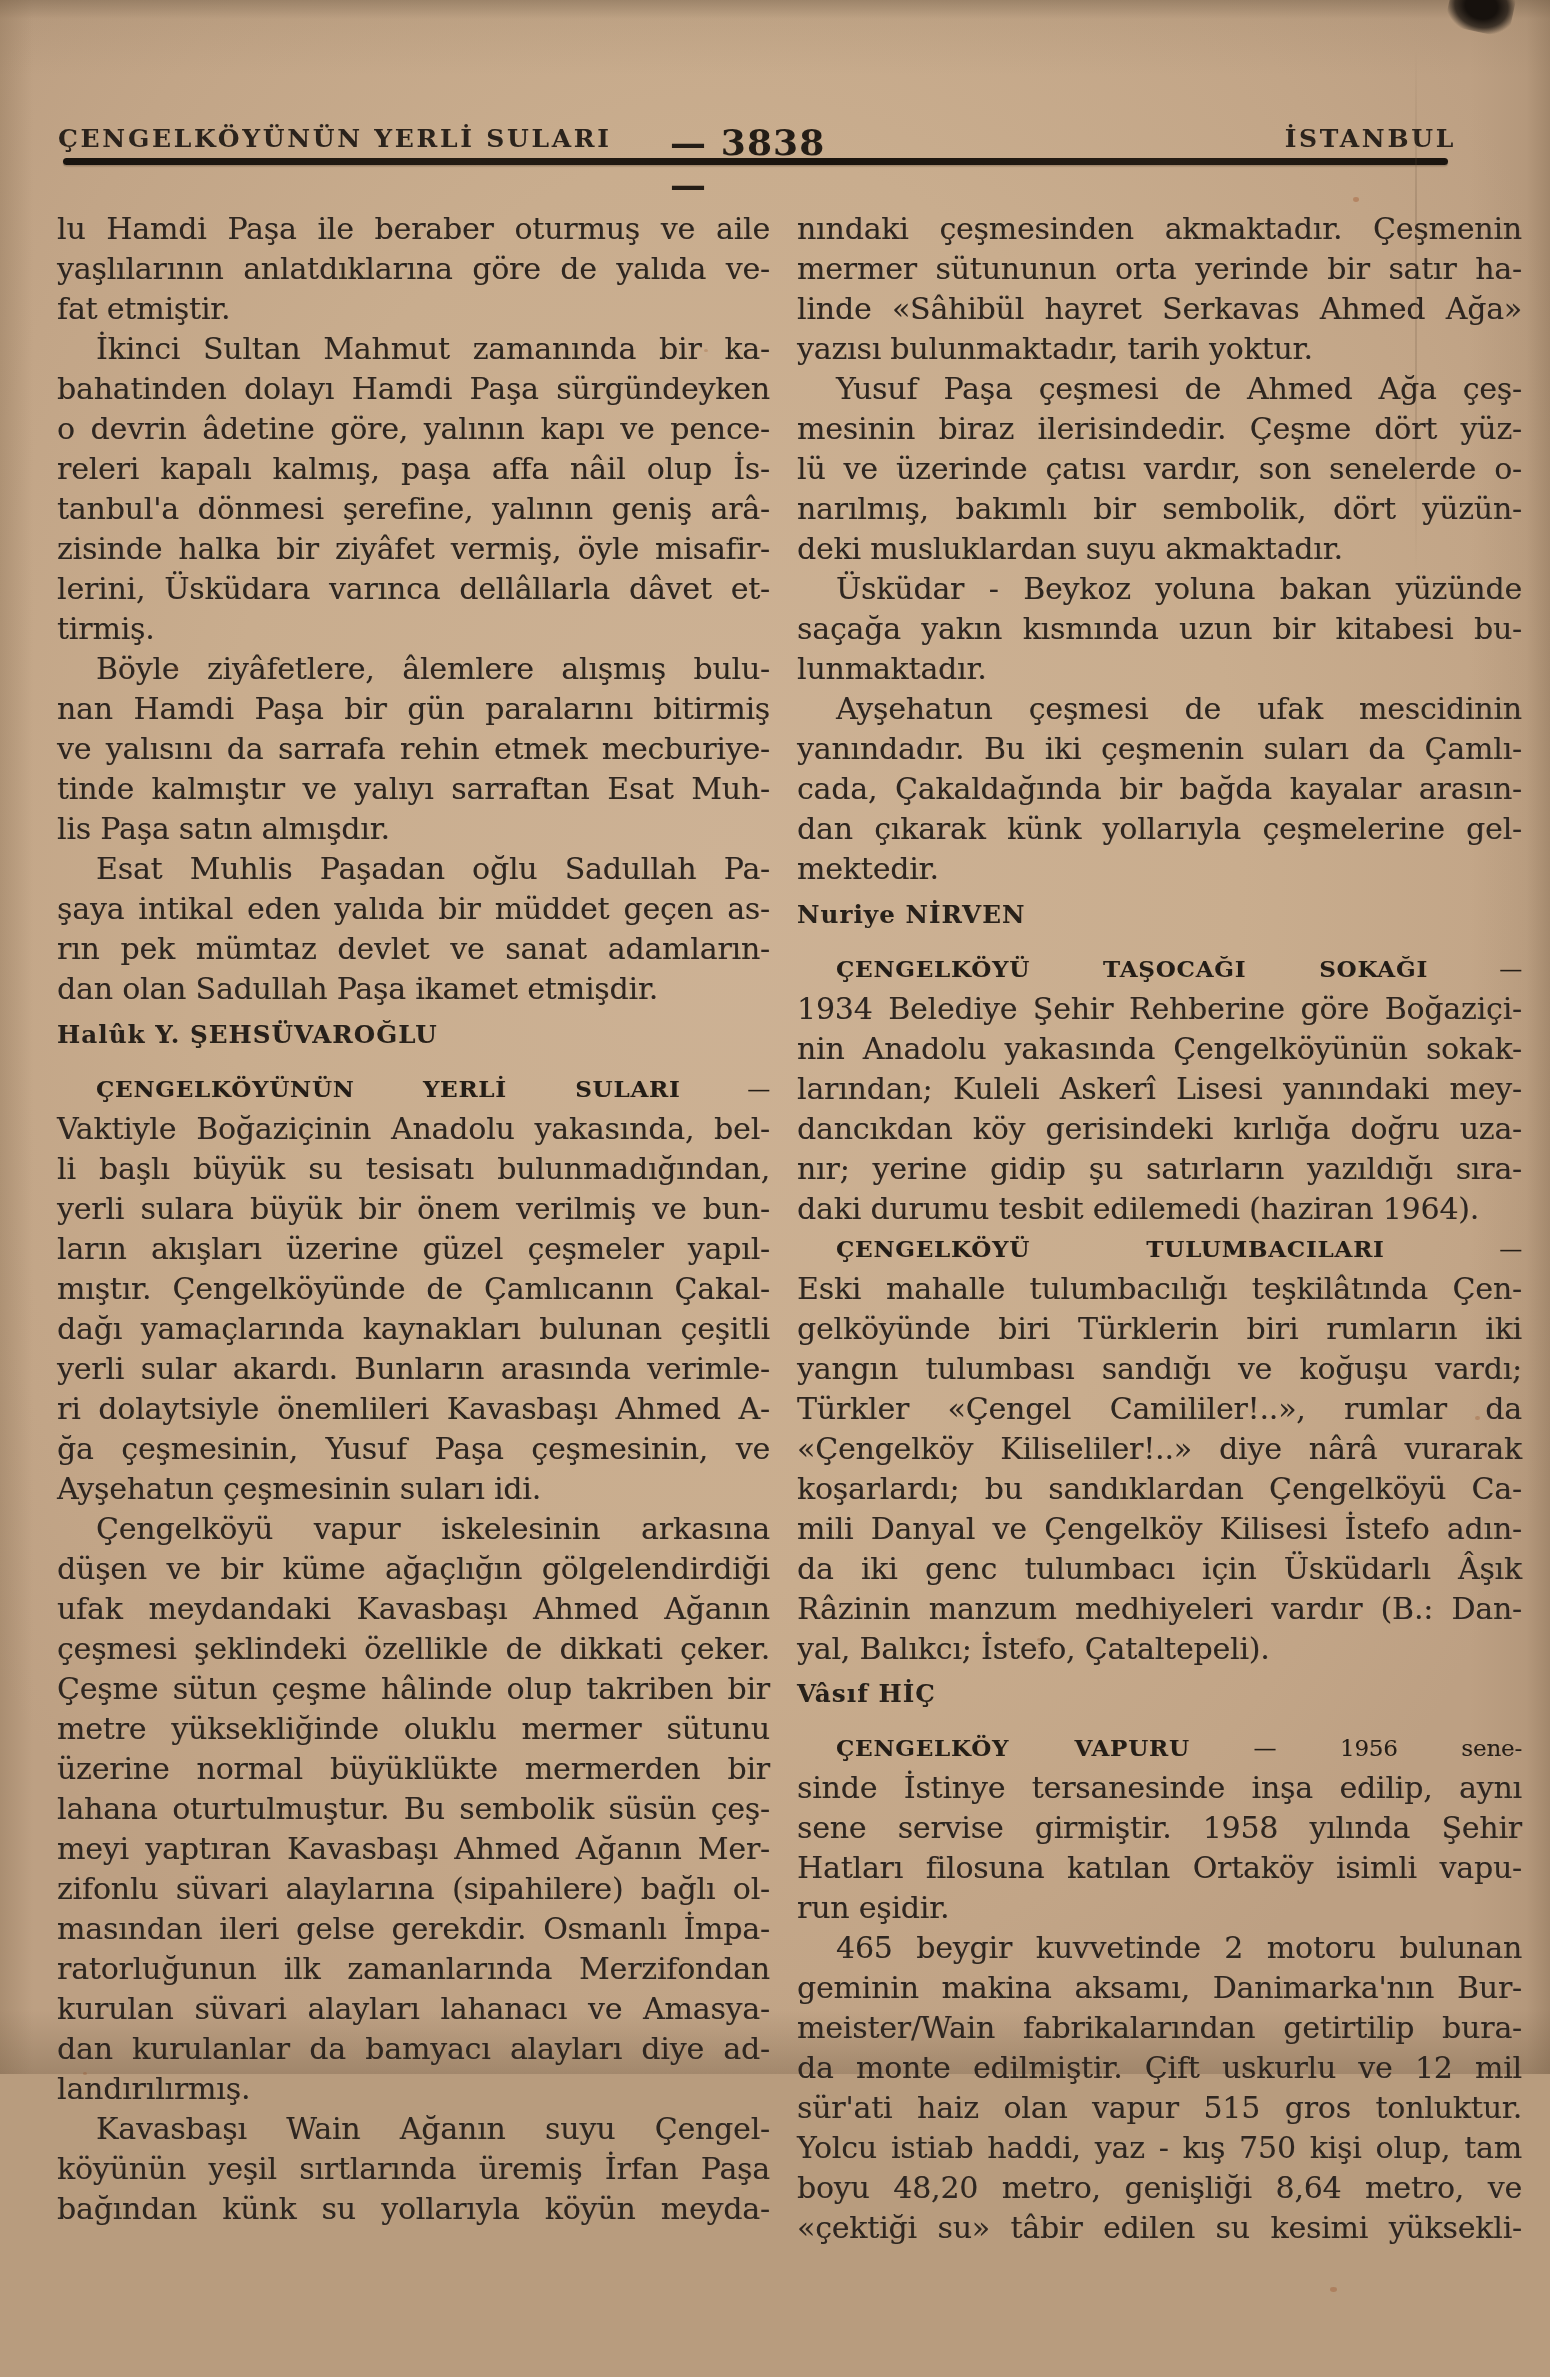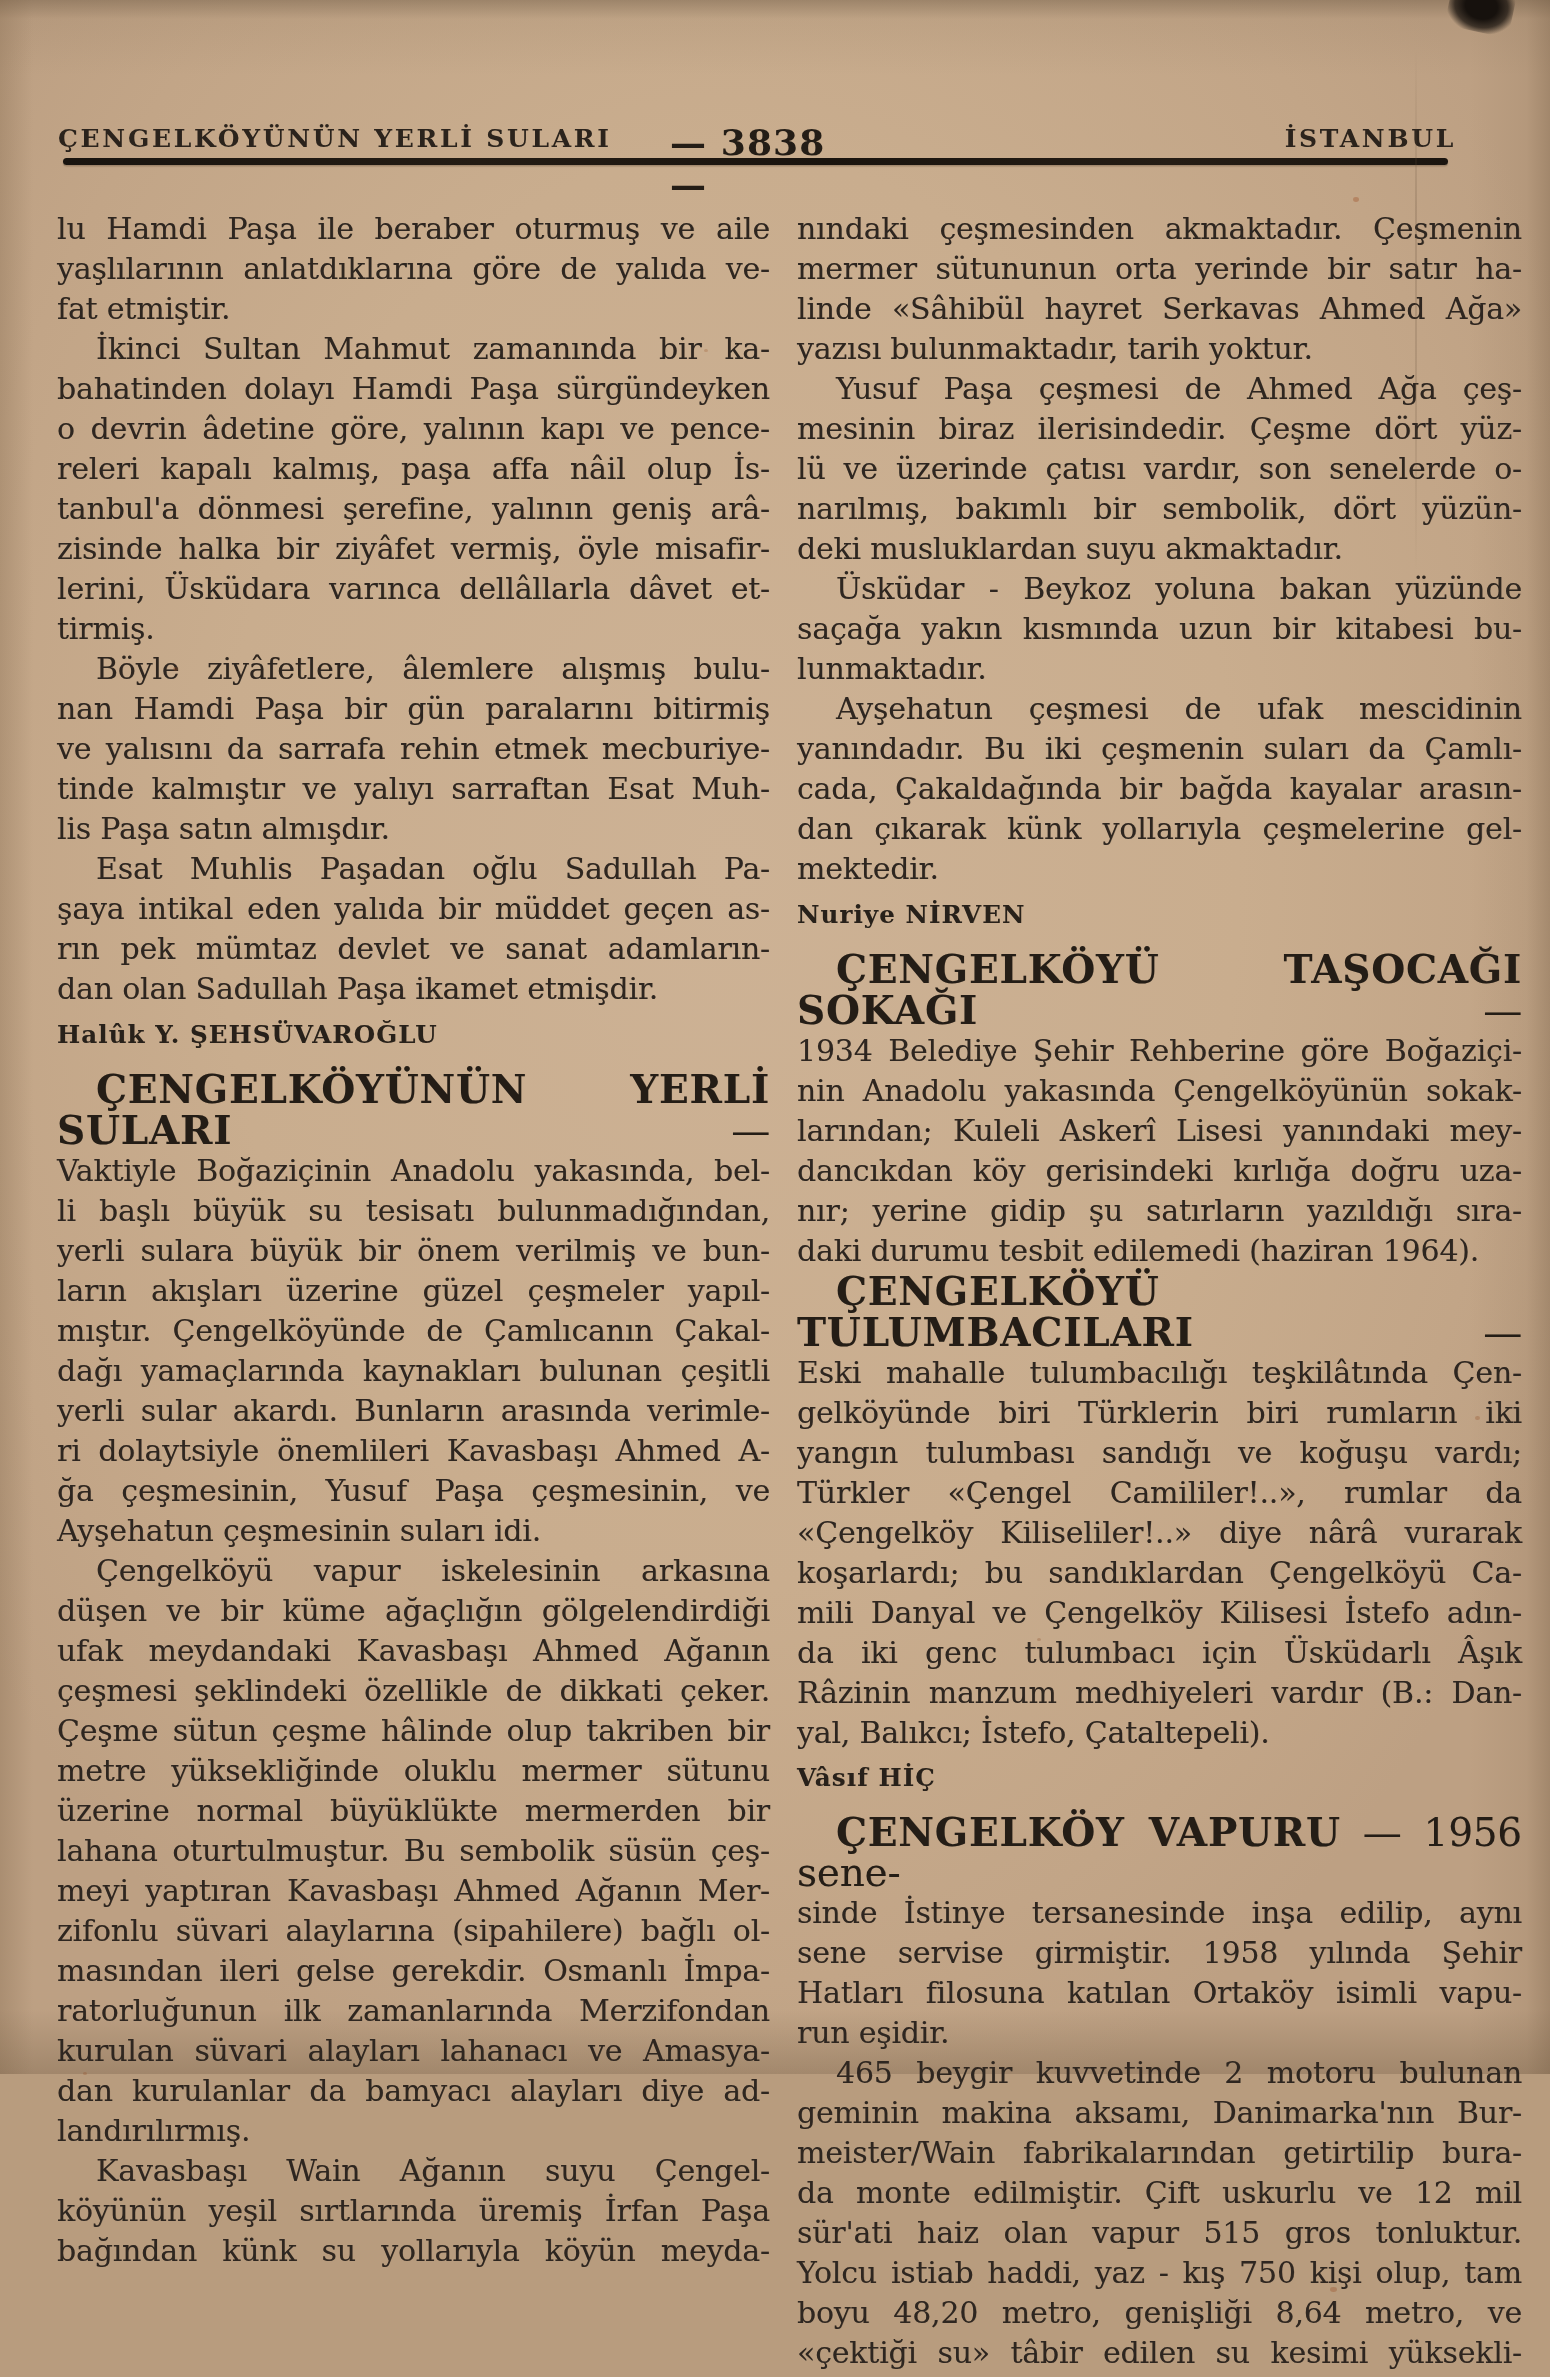--- a/index.html
+++ b/index.html
@@ -32,21 +32,21 @@
   }
   
   .col{position:absolute;top:209px;font-size:30px;line-height:40px;letter-spacing:-0.2px;
        text-shadow:0.3px 0.3px 0 rgba(46,38,30,.28);}
   .col-left{left:57px;width:713px;}
   .col-right{left:797px;width:725px;}
   .line{white-space:normal;}
   .j{text-align:justify;text-align-last:justify;}
   .e{text-align:left;}
   .i{text-indent:39px;}
-  .head{font-size:39px;margin-top:0;color:#241d16;}
+  .head{font-size:23px;margin-top:0;color:#241d16;}
   .head .bold{font-weight:bold;letter-spacing:0.8px;}
   .sig{text-align:left;font-weight:bold;font-size:24.5px;letter-spacing:1.1px;
        padding-right:18.5px;margin-top:5.5px;margin-bottom:14px;color:#28211a;}
   
   .corner-mark{
     position:absolute;top:-11px;right:38px;width:65px;height:43px;
     background:radial-gradient(ellipse at 50% 40%, #16110d 35%, rgba(22,17,13,.75) 58%, rgba(22,17,13,0) 78%);
     transform:rotate(12deg);
   }
   .crease{

